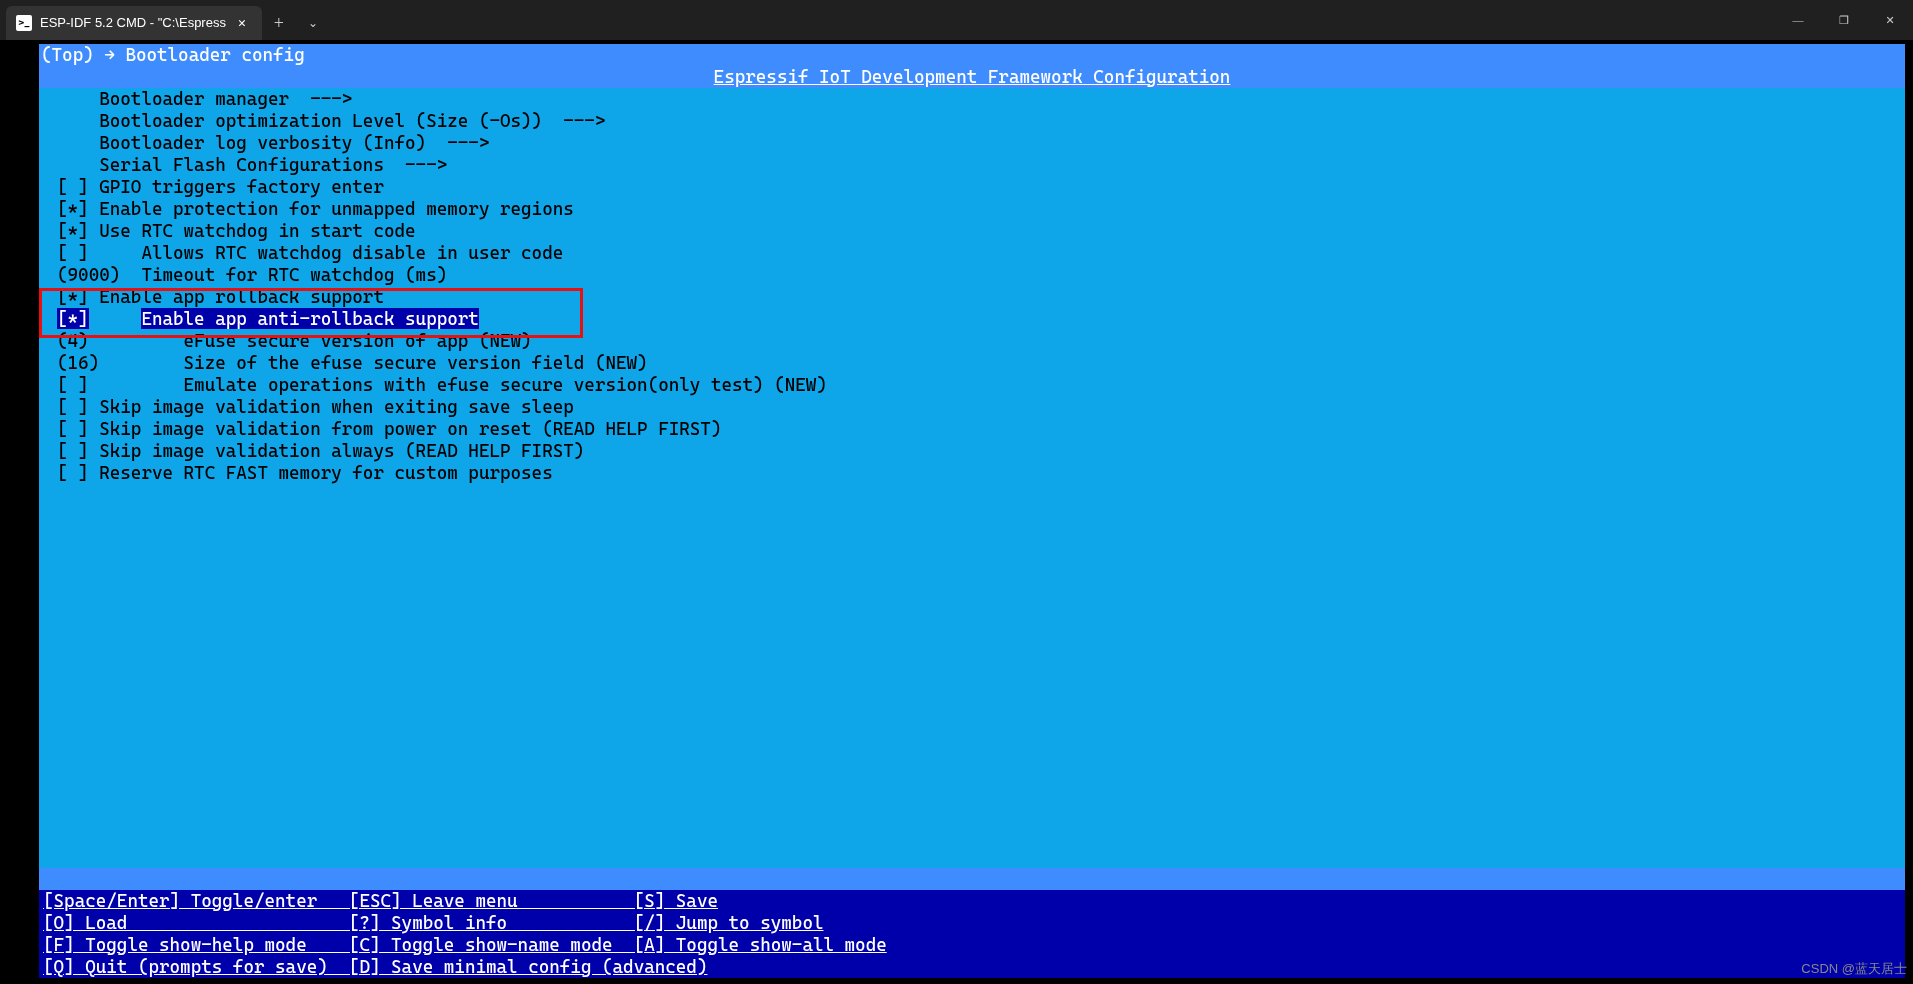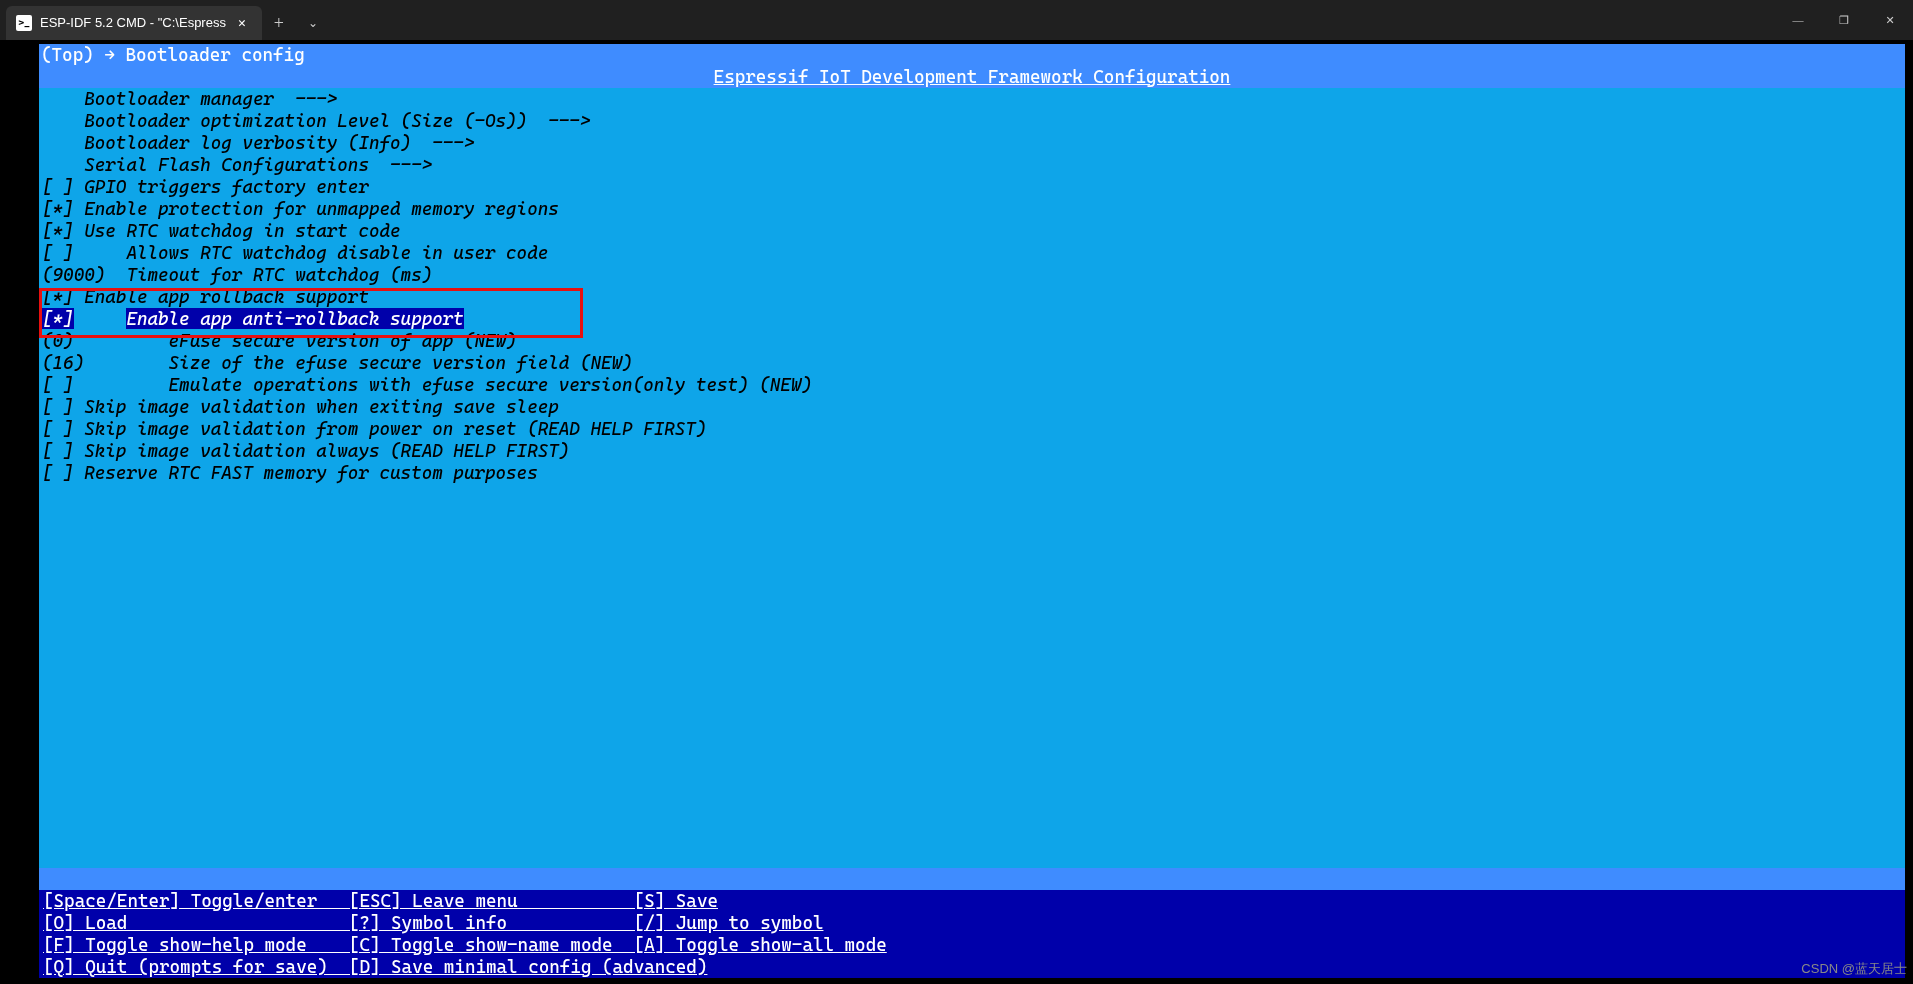--- a/index.html
+++ b/index.html
@@ -41,21 +41,21 @@
     background:#0ea5e9;color:#000;margin-left:31px;
   }
   .bar-top{
     background:#3f8cff;color:#fff;white-space:pre;
     padding:0 2px;
   }
   .bar-title{
     background:#3f8cff;color:#fff;text-align:center;white-space:pre;text-decoration:underline;
   }
   .menu{
-    white-space:pre;color:#000;padding-left:3px;font-style:italic;
+    white-space:pre;color:#000;padding-left:18px;
   }
   .highlight-box{
     border:3px solid #e81010;position:absolute;pointer-events:none;
   }
   .selected{
     background:#0000aa;color:#fff;
   }
   .bar-sep{
     background:#3f8cff;height:22px;
   }
@@ -92,21 +92,21 @@
       <div class="menu">    Bootloader optimization Level (Size (-Os))  ---&gt;</div>
       <div class="menu">    Bootloader log verbosity (Info)  ---&gt;</div>
       <div class="menu">    Serial Flash Configurations  ---&gt;</div>
       <div class="menu">[ ] GPIO triggers factory enter</div>
       <div class="menu">[*] Enable protection for unmapped memory regions</div>
       <div class="menu">[*] Use RTC watchdog in start code</div>
       <div class="menu">[ ]     Allows RTC watchdog disable in user code</div>
       <div class="menu">(9000)  Timeout for RTC watchdog (ms)</div>
       <div class="menu">[*] Enable app rollback support</div>
       <div class="menu"><span class="selected">[*]</span><span>     </span><span class="selected">Enable app anti-rollback support</span></div>
-      <div class="menu">(0)         eFuse secure version of app (NEW)</div>
+      <div class="menu">(4)         eFuse secure version of app (NEW)</div>
       <div class="menu">(16)        Size of the efuse secure version field (NEW)</div>
       <div class="menu">[ ]         Emulate operations with efuse secure version(only test) (NEW)</div>
       <div class="menu">[ ] Skip image validation when exiting save sleep</div>
       <div class="menu">[ ] Skip image validation from power on reset (READ HELP FIRST)</div>
       <div class="menu">[ ] Skip image validation always (READ HELP FIRST)</div>
       <div class="menu">[ ] Reserve RTC FAST memory for custom purposes</div>
     </div>
 
   <div class="highlight-box" style="left:0px;top:244px;width:544px;height:50px;"></div>
 

